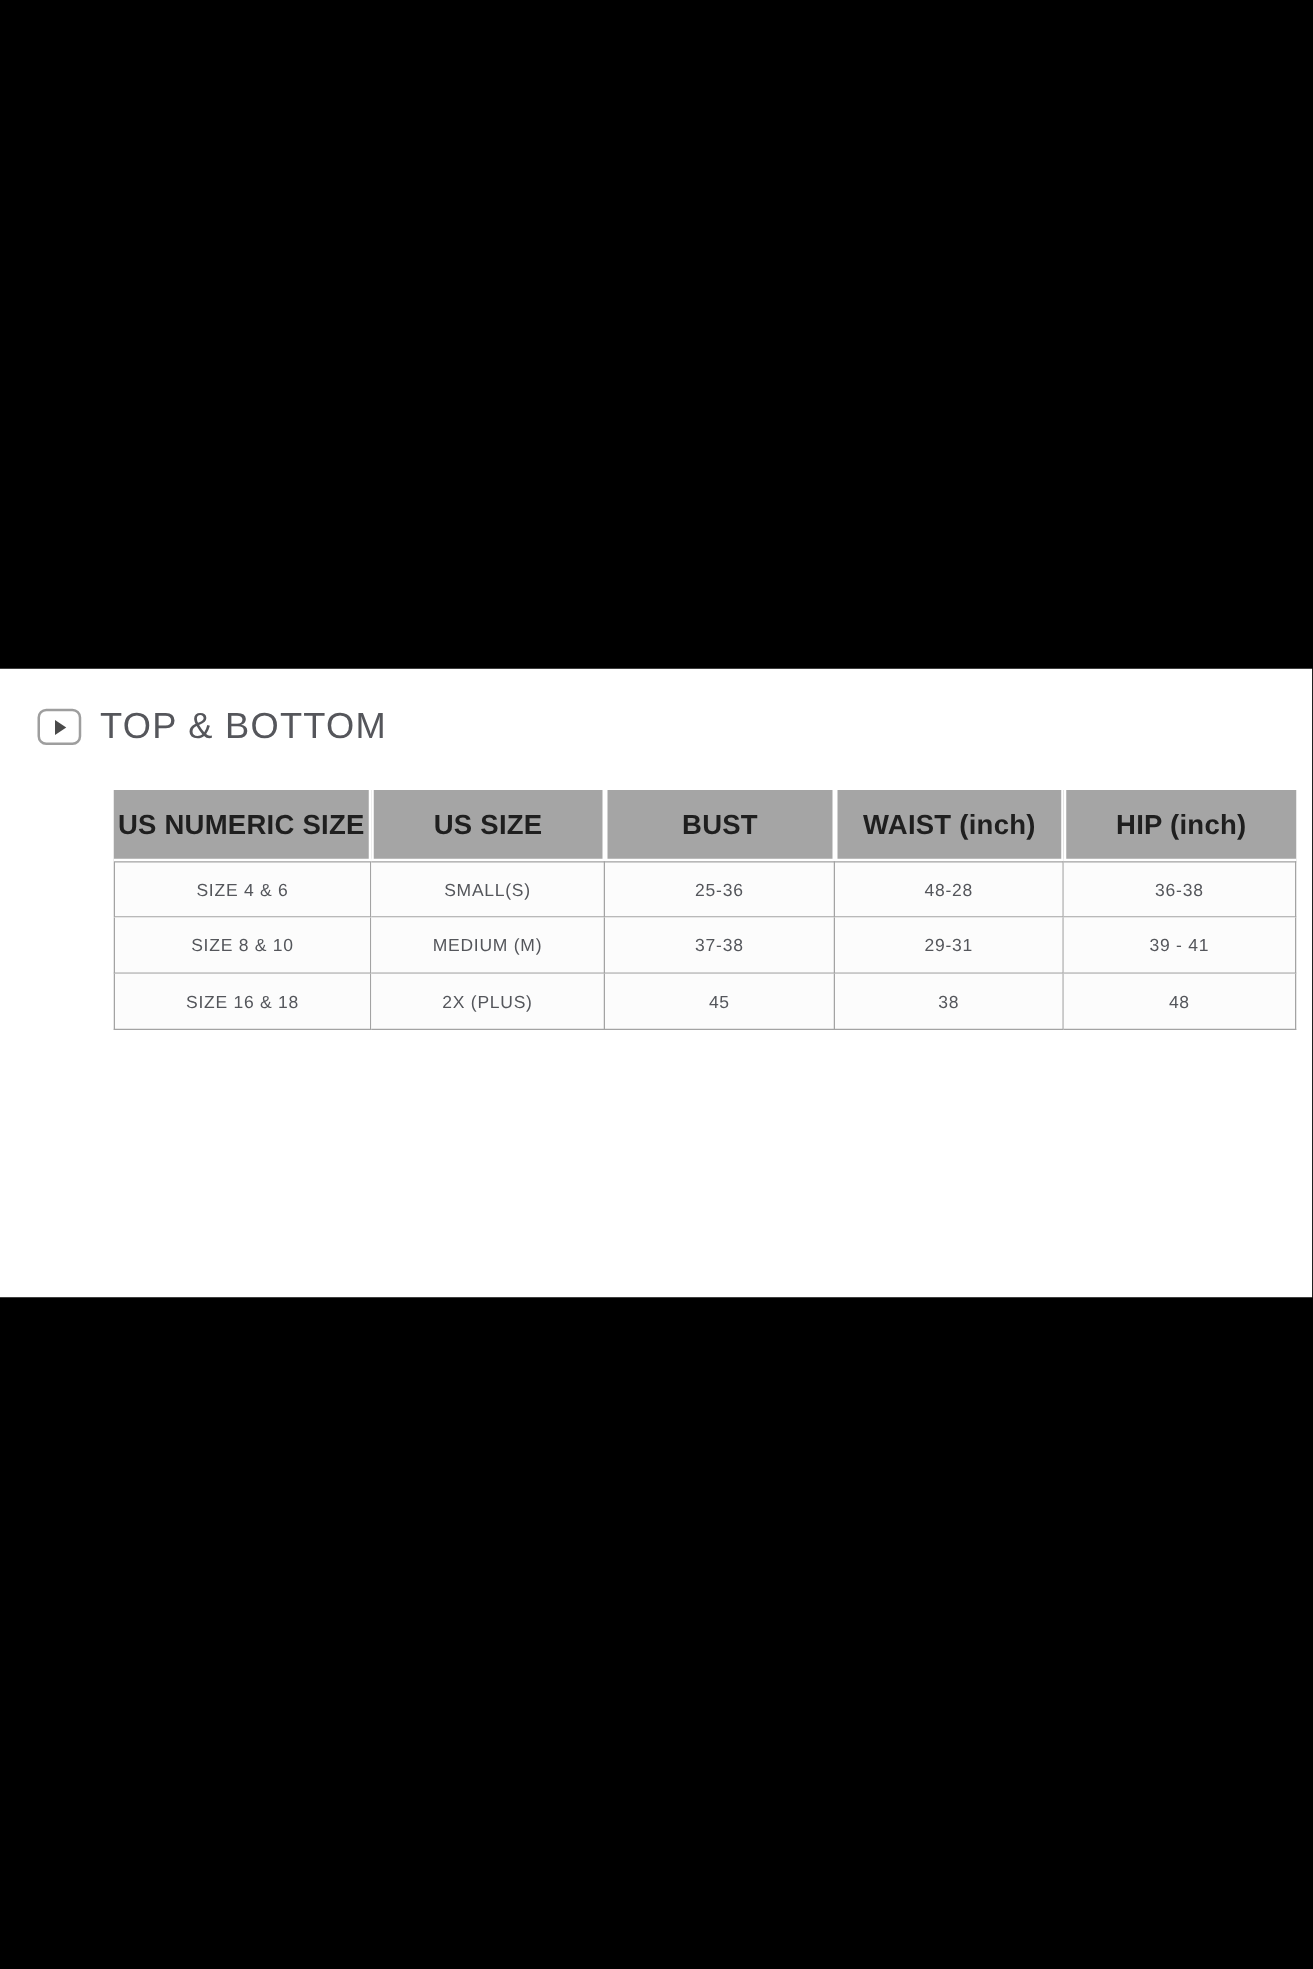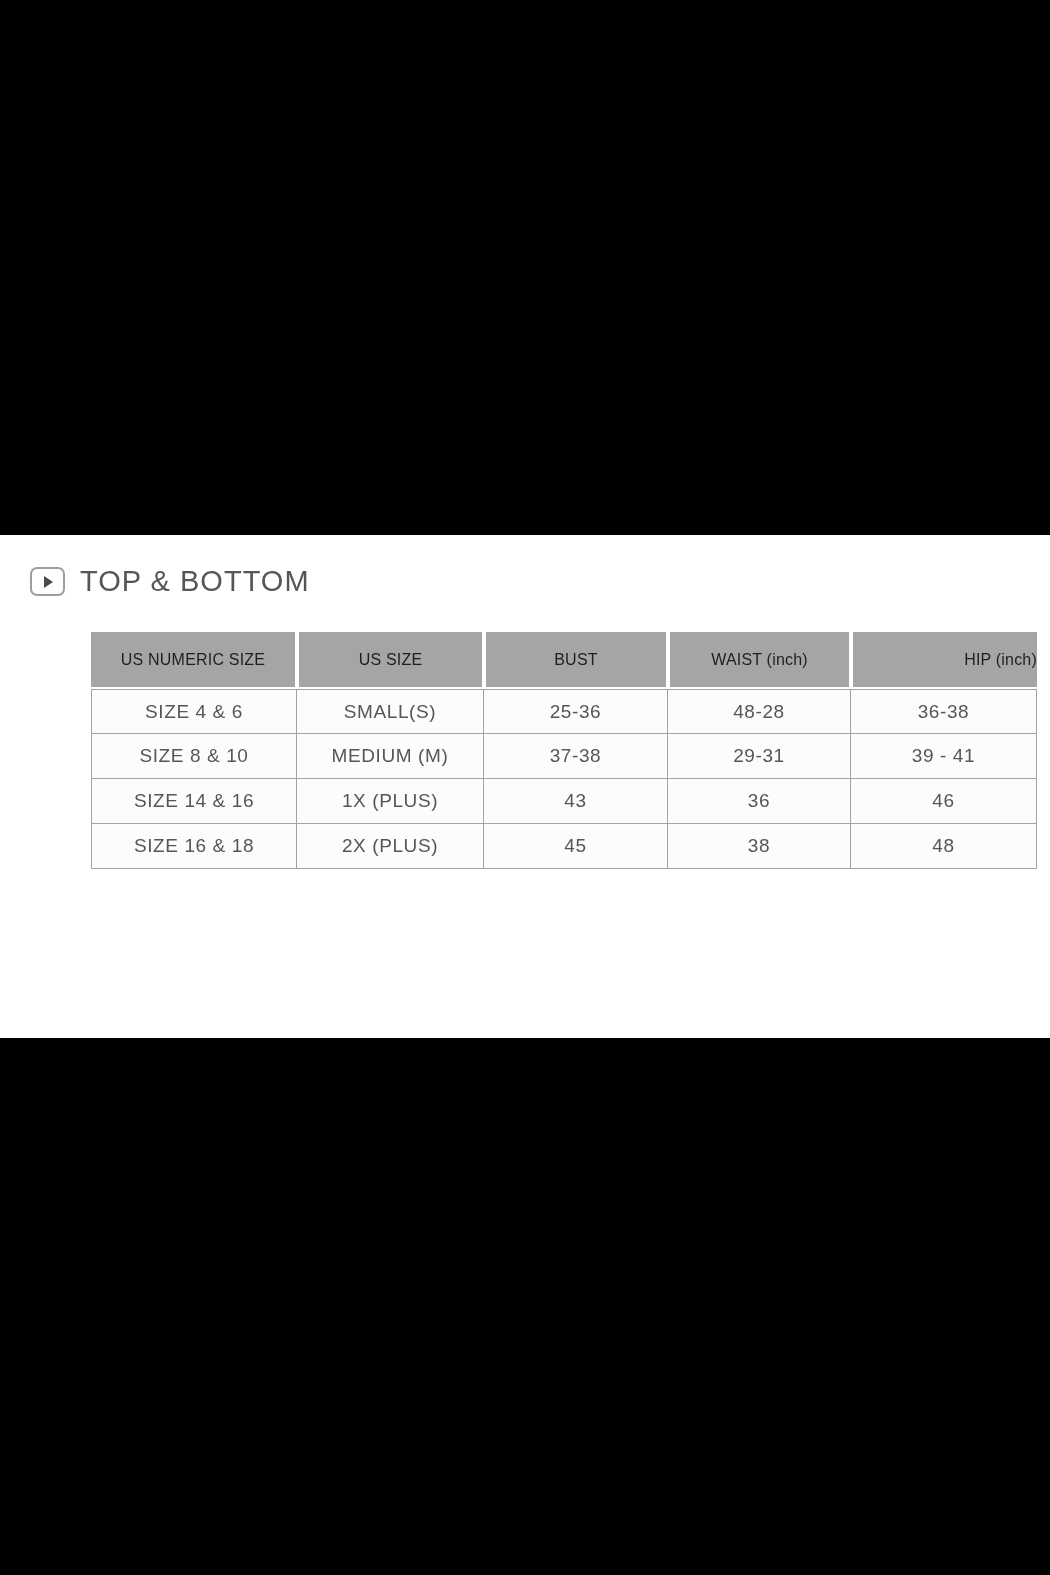--- a/index.html
+++ b/index.html
@@ -22,28 +22,28 @@
   .size-table {
     position: absolute; left: 91px; top: 97px;
     border-collapse: separate; border-spacing: 0; table-layout: fixed; width: 946px;
   }
   .size-table col.c0 { width: 206px; }
   .size-table col.c1 { width: 187px; }
   .size-table col.c2 { width: 184px; }
   .size-table col.c3 { width: 183px; }
   .size-table col.c4 { width: 186px; }
   .size-table th {
-    background: #a5a5a5; height: 57px; font-size: 16px; font-weight: 400; color: #1f1f1f;
+    background: #a5a5a5; height: 57px; font-size: 22px; font-weight: 700; color: #1f1f1f;
     text-align: center; vertical-align: middle; letter-spacing: 0.2px;
     border-left: 2px solid #ffffff; border-right: 2px solid #ffffff; border-bottom: 2px solid #ffffff;
   }
   .size-table th:first-child { border-left: none; }
-  .size-table th:last-child { border-right: none; text-align: right; }
+  .size-table th:last-child { border-right: none; }
   .size-table td {
-    background: #fcfcfc; height: 45px; font-size: 19px; color: #54565b;
+    background: #fcfcfc; height: 45px; font-size: 14px; color: #54565b;
     text-align: center; vertical-align: middle; letter-spacing: 0.6px;
     border-right: 1px solid #a3a3a3; border-bottom: 1px solid #a3a3a3;
   }
   .size-table td:first-child { border-left: 1px solid #a3a3a3; }
   .size-table tbody tr:first-child td { border-top: 1px solid #a3a3a3; }
 </style>
 </head>
 <body>
 
 <div class="page">
@@ -84,27 +84,20 @@
           <td>36-38</td>
         </tr>
         <tr>
           <td>SIZE 8 &amp; 10</td>
           <td>MEDIUM (M)</td>
           <td>37-38</td>
           <td>29-31</td>
           <td>39 - 41</td>
         </tr>
         <tr>
-          <td>SIZE 14 &amp; 16</td>
-          <td>1X (PLUS)</td>
-          <td>43</td>
-          <td>36</td>
-          <td>46</td>
-        </tr>
-        <tr>
           <td>SIZE 16 &amp; 18</td>
           <td>2X (PLUS)</td>
           <td>45</td>
           <td>38</td>
           <td>48</td>
         </tr>
       </tbody>
     </table>
   </div>
 

